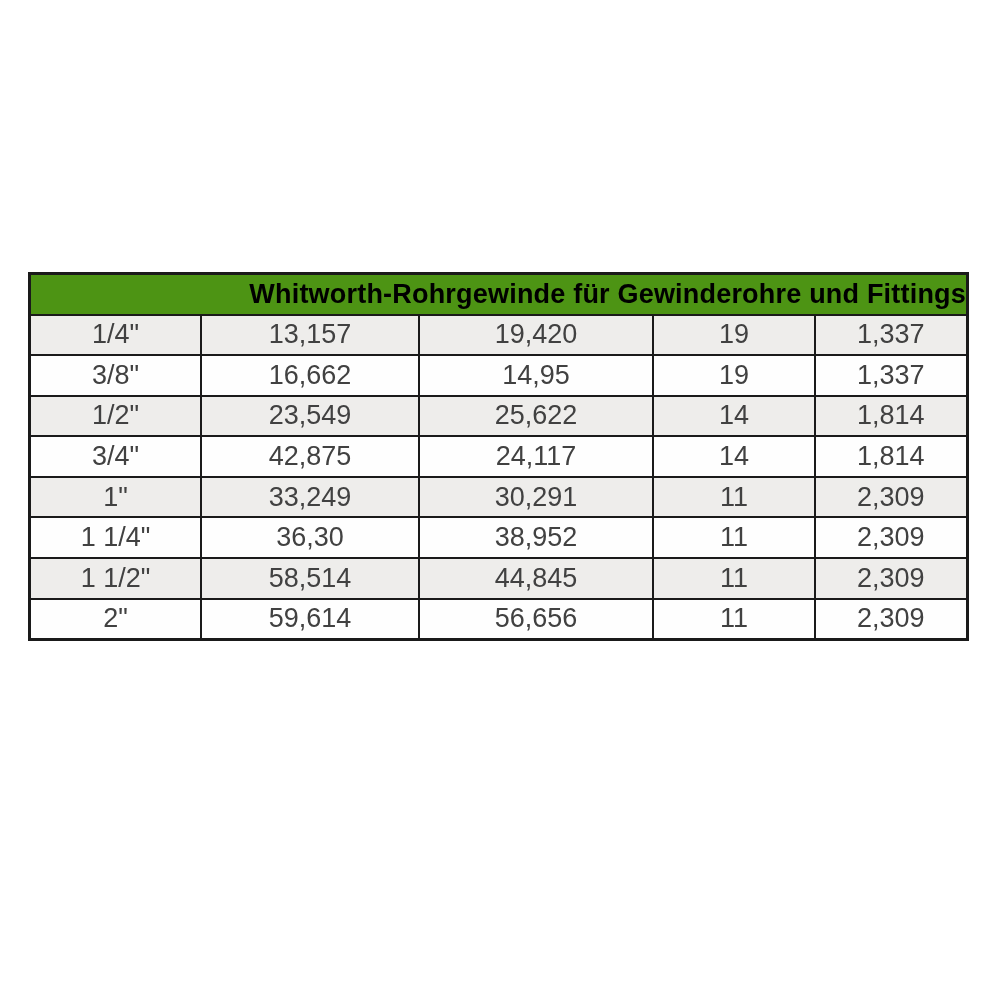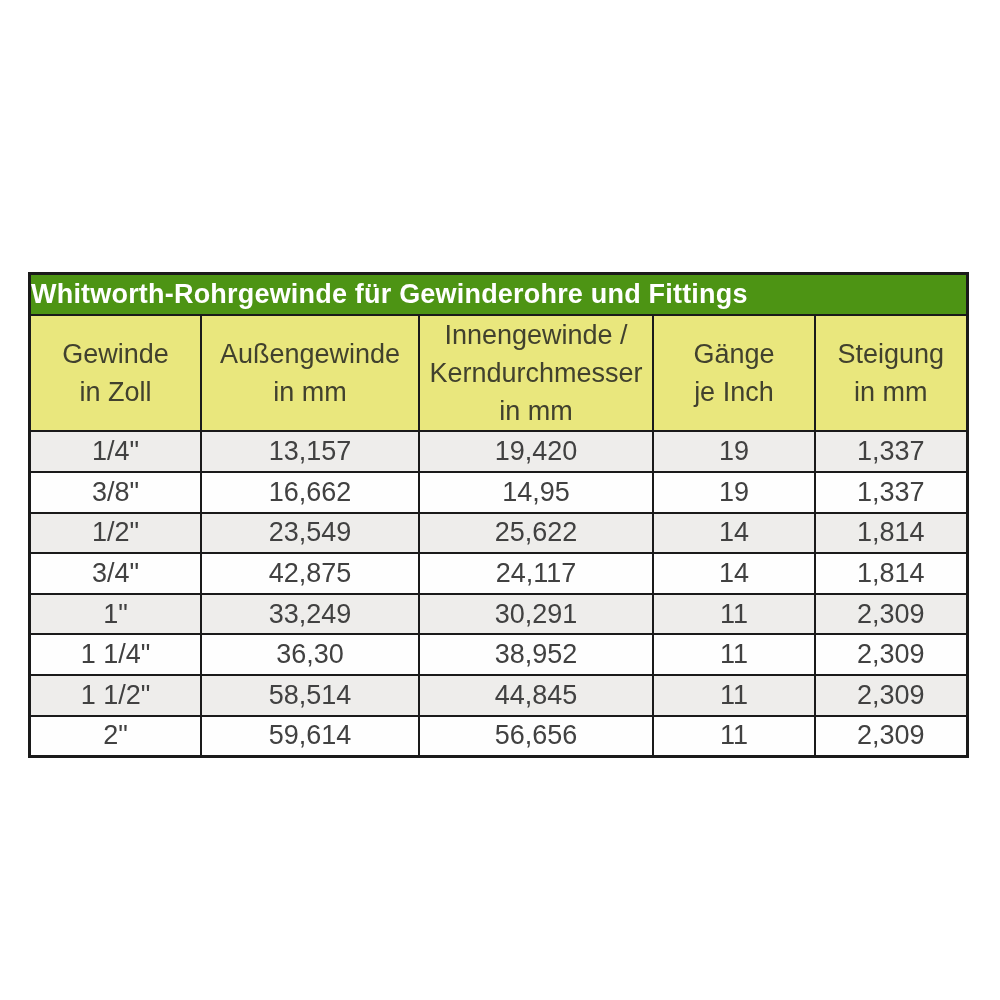--- a/index.html
+++ b/index.html
@@ -22,24 +22,24 @@
     border: 3px solid #1a1a1a;
   }
   col.c1 { width: 18.3%; }
   col.c2 { width: 23.2%; }
   col.c3 { width: 25.0%; }
   col.c4 { width: 17.2%; }
   col.c5 { width: 16.3%; }
 
   tr.title-row td {
     background: #4d9414;
-    color: #ffffff;
+    color: #000000;
     font-weight: bold;
     font-size: 27px;
-    text-align: left;
+    text-align: right;
     height: 41px;
     border: 2px solid #1a1a1a;
     letter-spacing: 0.2px;
   }
   tr.header-row th {
     background: #e9e77d;
     color: #41412e;
     font-weight: normal;
     font-size: 27px;
     line-height: 1.42;
@@ -70,33 +70,20 @@
     <colgroup>
       <col class="c1">
         <col class="c2">
         <col class="c3">
         <col class="c4">
         <col class="c5">
     </colgroup>
     <thead>
       <tr class="title-row">
         <td colspan="5">Whitworth-Rohrgewinde für Gewinderohre und Fittings</td>
-      </tr>
-      <tr class="header-row">
-        <th>Gewinde
-in Zoll</th>
-        <th>Außengewinde
-in mm</th>
-        <th>Innengewinde /
-Kerndurchmesser
-in mm</th>
-        <th>Gänge
-je Inch</th>
-        <th>Steigung
-in mm</th>
       </tr>
     </thead>
     <tbody>
       <tr>
         <td>1/4"</td>
         <td>13,157</td>
         <td>19,420</td>
         <td>19</td>
         <td>1,337</td>
       </tr>

